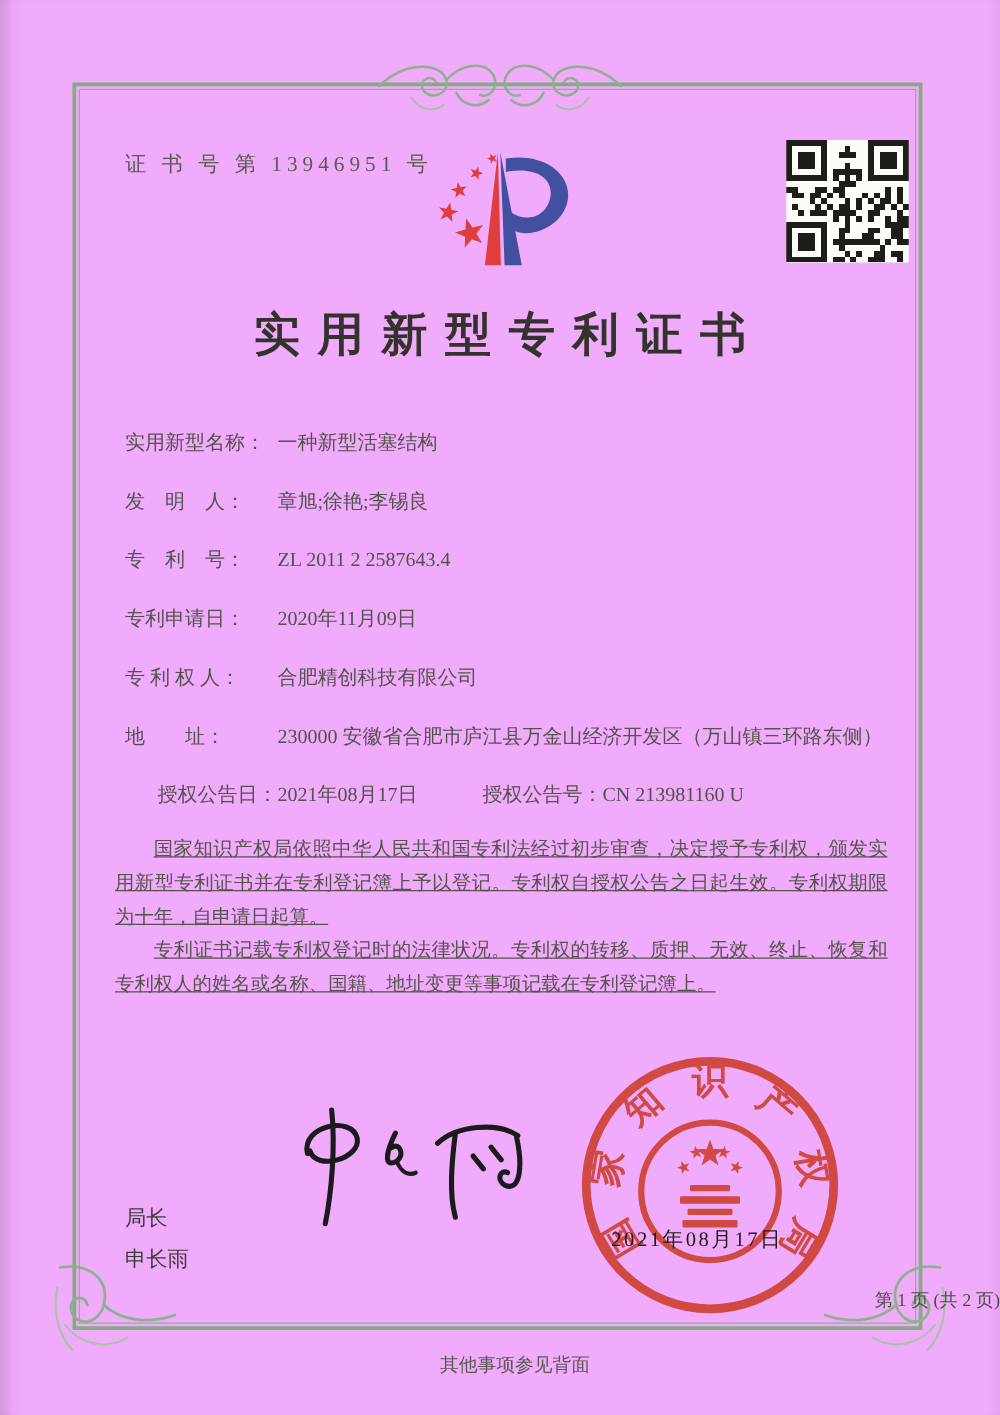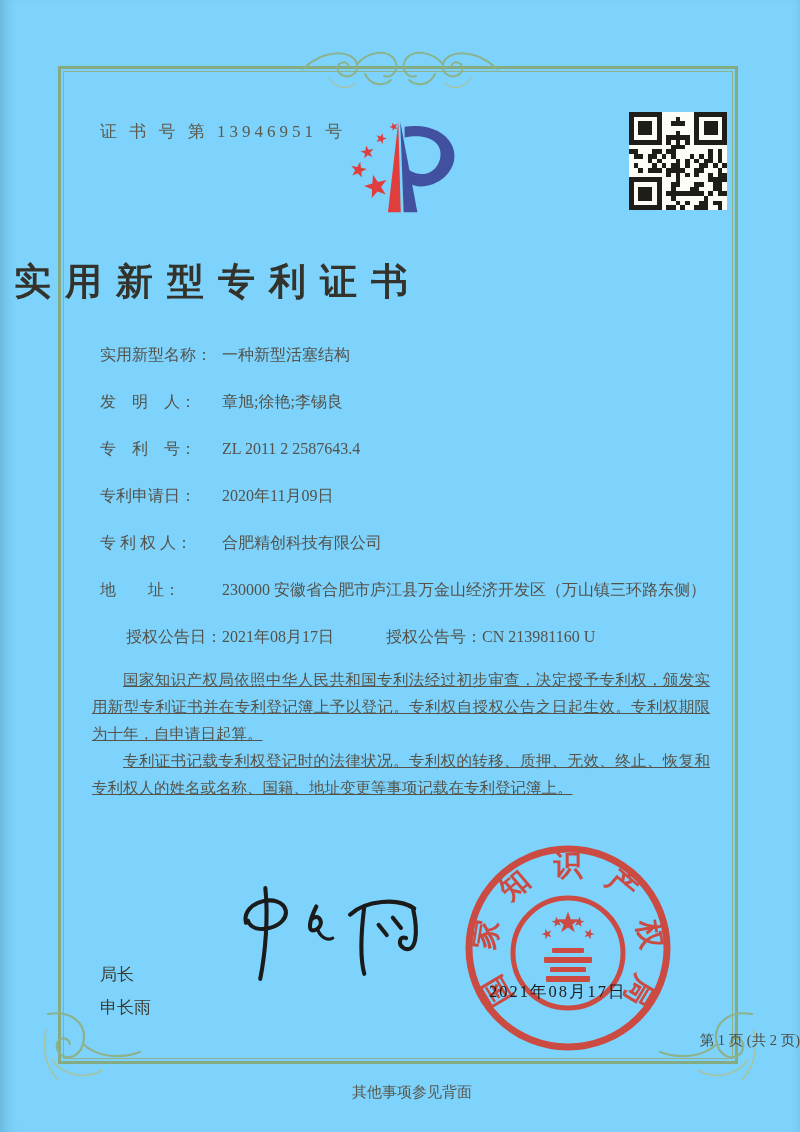--- a/index.html
+++ b/index.html
@@ -1,32 +1,32 @@
 <!DOCTYPE html>
 <html><head>
 <meta charset="utf-8">
 <style>
   html,body{margin:0;padding:0;background:#e8e5da;}
   .page{
     position:relative;width:800px;height:1132px;margin:0 auto;
-    background:#7dd3fc;overflow:hidden;
+    background:#f0abfc;overflow:hidden;
     font-family:"Liberation Serif","DejaVu Serif",serif;color:#54524a;
     box-shadow:inset 14px 0 16px -12px rgba(0,0,0,.20), inset -8px 0 10px -8px rgba(0,0,0,.10);
   }
   .frame{position:absolute;left:58px;top:66px;width:674px;height:992px;border:3px solid #85ab83;}
   .frame-inner{position:absolute;left:2px;top:2px;right:2px;bottom:2px;border:1px solid #8fb28d;}
   .ornament-top{position:absolute;left:295px;top:38px;width:210px;height:60px;}
   .flourish{position:absolute;width:120px;height:82px;}
   .flourish.bl{left:36px;top:1008px;}
   .flourish.br{right:36px;top:1008px;transform:scaleX(-1);}
   .cert-no{position:absolute;left:100px;top:120px;font-size:17px;letter-spacing:4px;color:#5c5a4f;}
   .logo{position:absolute;left:335px;top:114px;width:155px;height:108px;}
   .qr{position:absolute;left:629px;top:112px;width:98px;height:98px;background:#fdfdf8;}
   .title{
-    position:absolute;left:0;top:257px;width:100%;text-align:left;
+    position:absolute;left:0;top:243px;width:100%;text-align:center;
     font-size:37px;font-weight:bold;letter-spacing:14px;text-indent:14px;color:#33322b;
   }
   .fields{position:absolute;left:100px;top:344px;width:606px;font-size:16px;}
   .frow{display:flex;margin-bottom:26px;line-height:21px;align-items:flex-end;}
   .flabel{flex:0 0 122px;white-space:nowrap;}
   .fvalue{flex:1;}
   .grant-row{display:flex;line-height:21px;text-align:right;}
   .grant-row .second{margin-left:52px;}
   .paras{position:absolute;left:92px;top:666px;width:618px;font-size:15.5px;line-height:27px;
     text-align:justify;color:#56544b;text-decoration:underline;}

